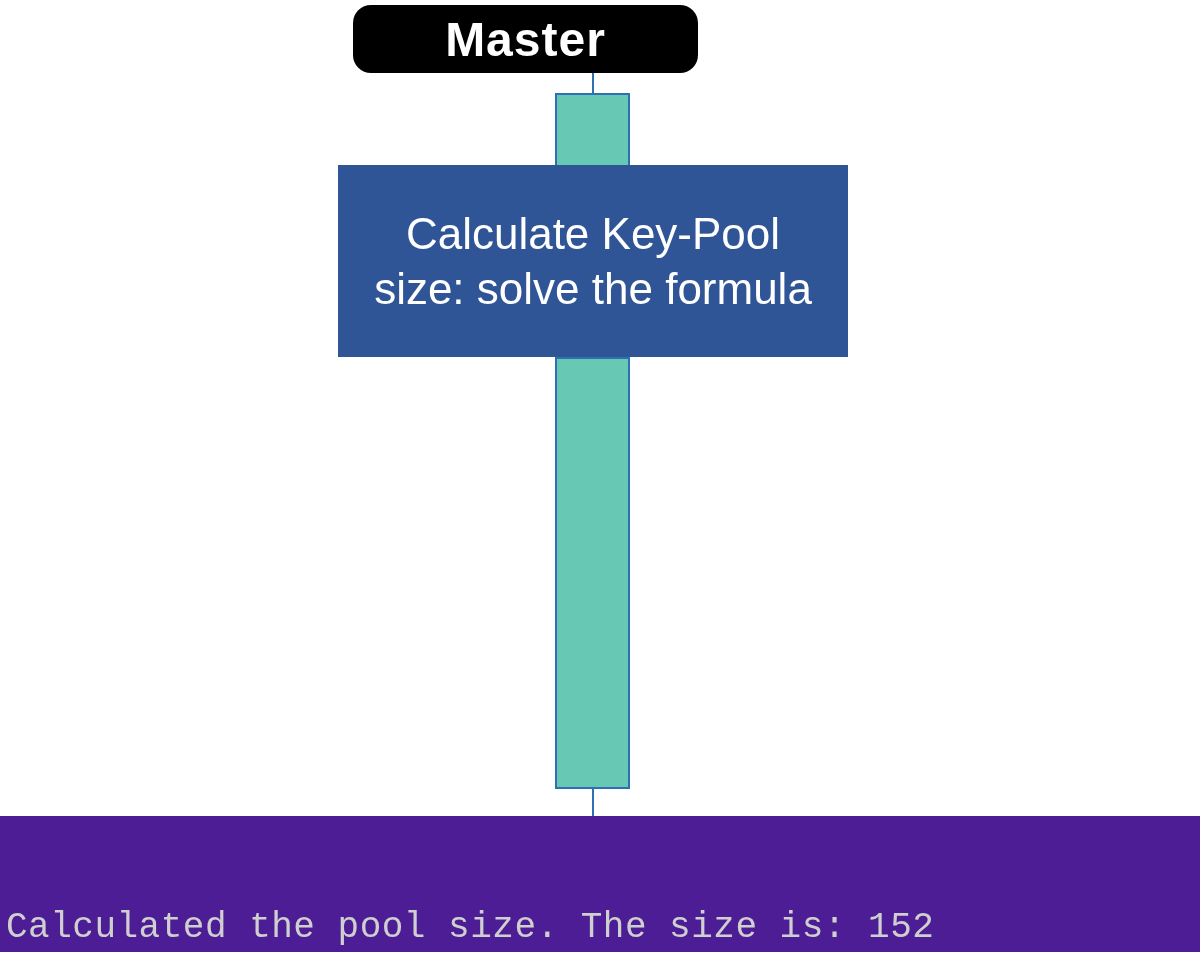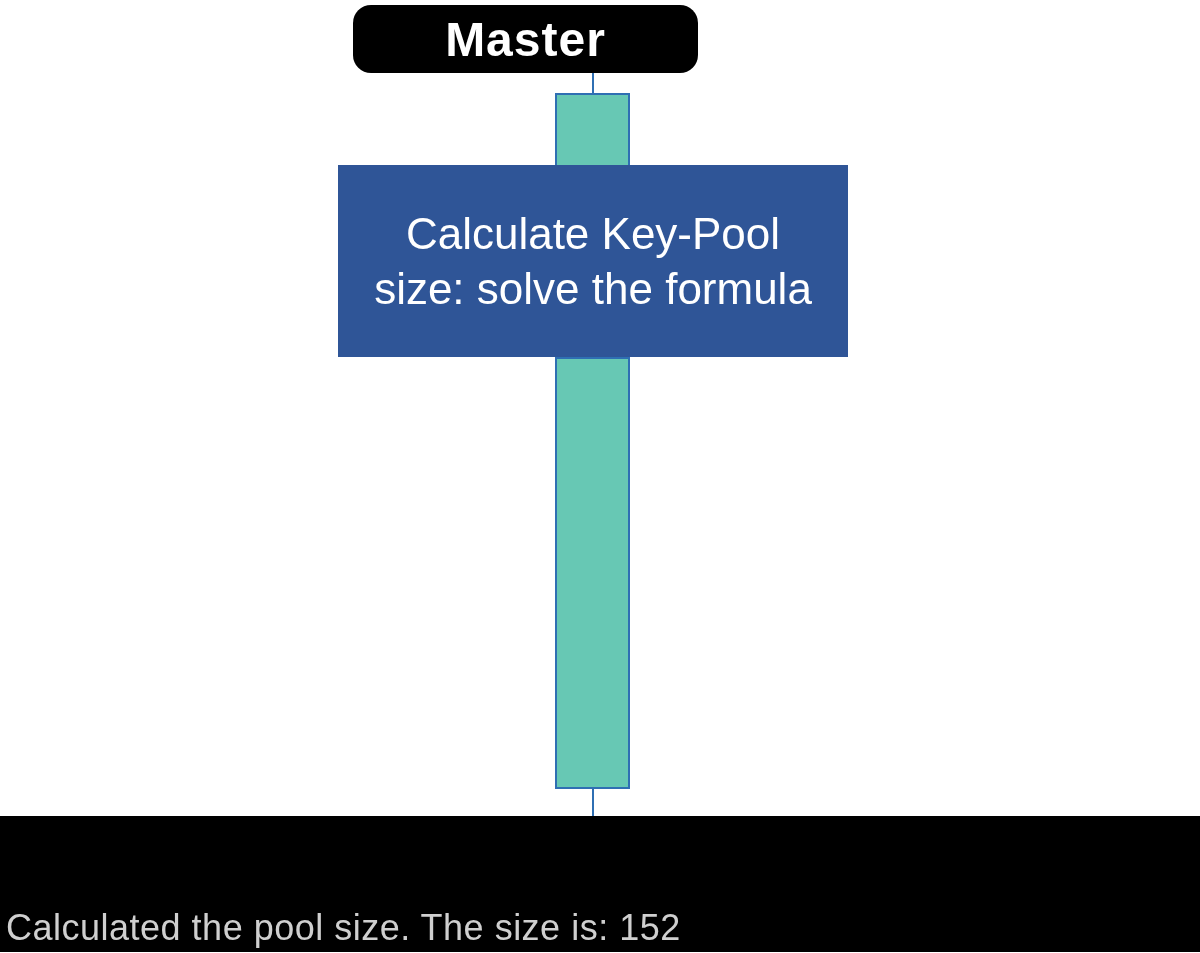--- a/index.html
+++ b/index.html
@@ -92,23 +92,23 @@
     height: 27px;
     background: #2f6fb3;
   }
   
   .console {
     position: absolute;
     left: 0;
     top: 816px;
     width: 1200px;
     height: 136px;
-    background: #000000;
+    background: #4c1d95;
     color: #cfcfcf;
-    font-family: Liberation Sans, sans-serif;
+    font-family: Liberation Mono, monospace;
     font-size: 36px;
     line-height: 1.22;
     padding: 2px 6px 0 6px;
     box-sizing: border-box;
     white-space: pre;
     letter-spacing: 0.5px;
   }
   .console .ln { display: block; }
 </style>
 </head>

